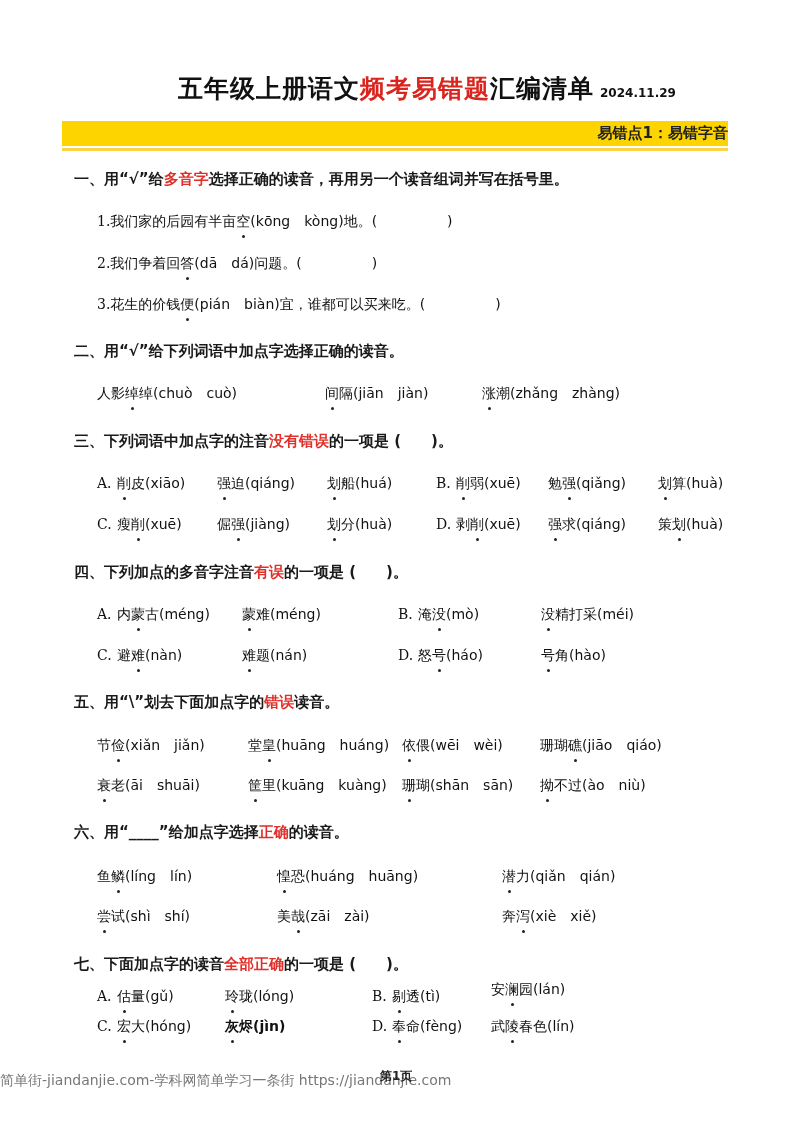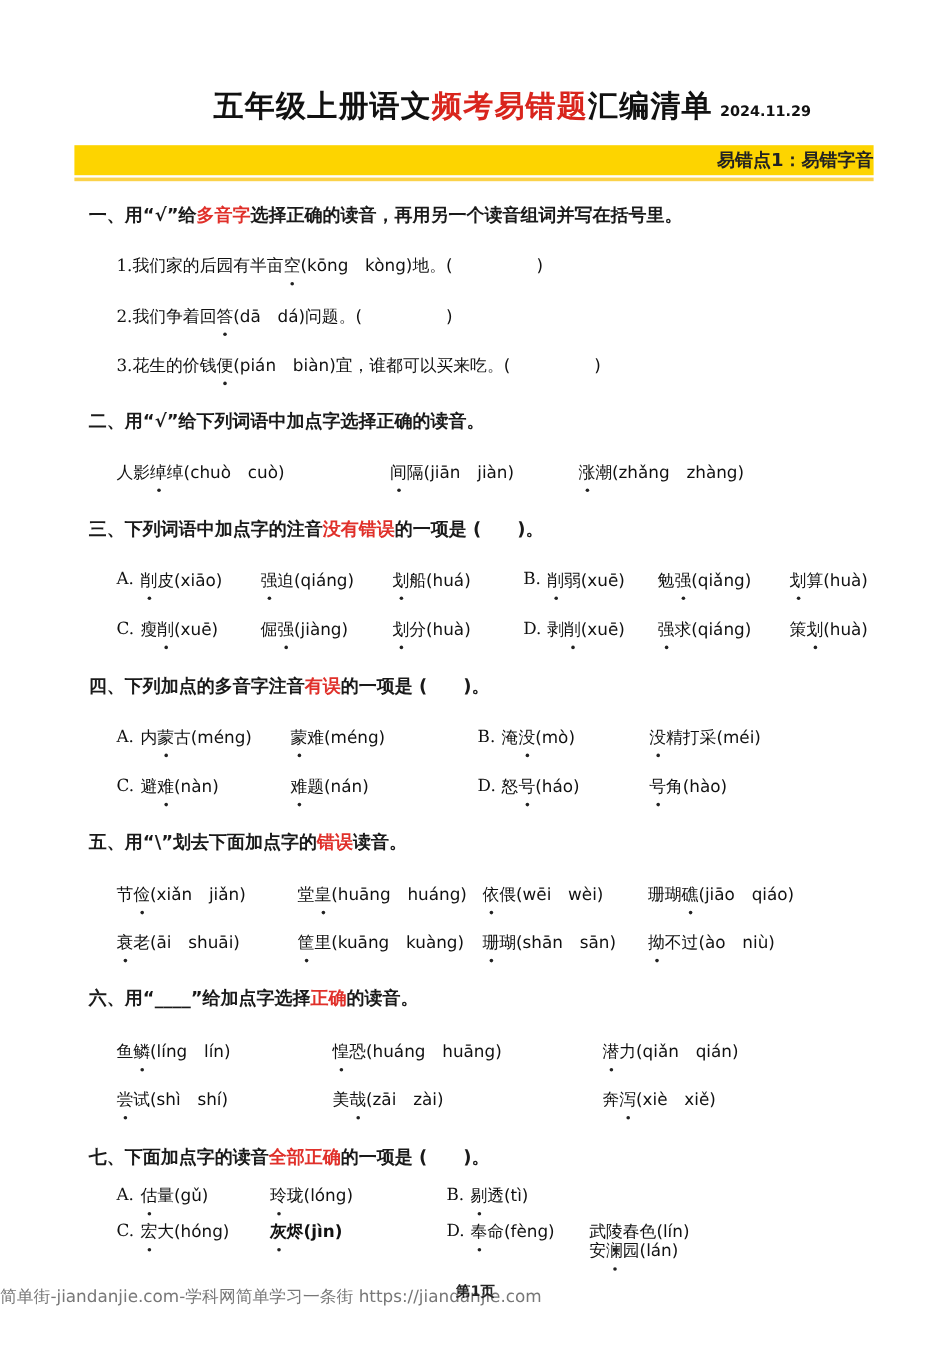--- a/index.html
+++ b/index.html
@@ -108,21 +108,21 @@
     <span class="item" style="left: 502px; top: 868px;"><span></span><span class="dot">潜</span><span class="py">力(qiǎn　qián)</span></span>
     <span class="item" style="left: 97px; top: 908px;"><span></span><span class="dot">尝</span><span class="py">试(shì　shí)</span></span>
     <span class="item" style="left: 277px; top: 908px;"><span>美</span><span class="dot">哉</span><span class="py">(zāi　zài)</span></span>
     <span class="item" style="left: 502px; top: 908px;"><span>奔</span><span class="dot">泻</span><span class="py">(xiè　xiě)</span></span>
     <div class="q" style="top: 955px;"><span>七、</span><span>下面加点字的读音</span><span class="red">全部正确</span><span>的一项是 (　　)。</span></div>
     <span class="item" style="left: 97px; top: 988px;">A.</span>
     <span class="item" style="left: 117px; top: 988px;"><span></span><span class="dot">估</span><span class="py">量(gǔ)</span></span>
     <span class="item" style="left: 225px; top: 988px;"><span></span><span class="dot">玲</span><span class="py">珑(lóng)</span></span>
     <span class="item" style="left: 372px; top: 988px;">B.</span>
     <span class="item" style="left: 392px; top: 988px;"><span></span><span class="dot">剔</span><span class="py">透(tì)</span></span>
-    <span class="item" style="left: 491px; top: 1034px;"><span>安</span><span class="dot">澜</span><span class="py">园(lán)</span></span>
+    <span class="item" style="left: 491px; top: 981px;"><span>安</span><span class="dot">澜</span><span class="py">园(lán)</span></span>
     <span class="item" style="left: 97px; top: 1018px;">C.</span>
     <span class="item" style="left: 117px; top: 1018px;"><span></span><span class="dot">宏</span><span class="py">大(hóng)</span></span>
     <span class="item" style="left: 225px; top: 1018px; font-weight: bold;"><span></span><span class="dot">灰</span><span class="py">烬(jìn)</span></span>
     <span class="item" style="left: 372px; top: 1018px;">D.</span>
     <span class="item" style="left: 392px; top: 1018px;"><span></span><span class="dot">奉</span><span class="py">命(fèng)</span></span>
     <span class="item" style="left: 491px; top: 1018px;"><span>武</span><span class="dot">陵</span><span class="py">春色(lín)</span></span>
   </div>
 
 <div class="footer">简单街-jiandanjie.com-学科网简单学习一条街 https://jiandanjie.com</div>
 <div class="pagenum">第1页</div>

